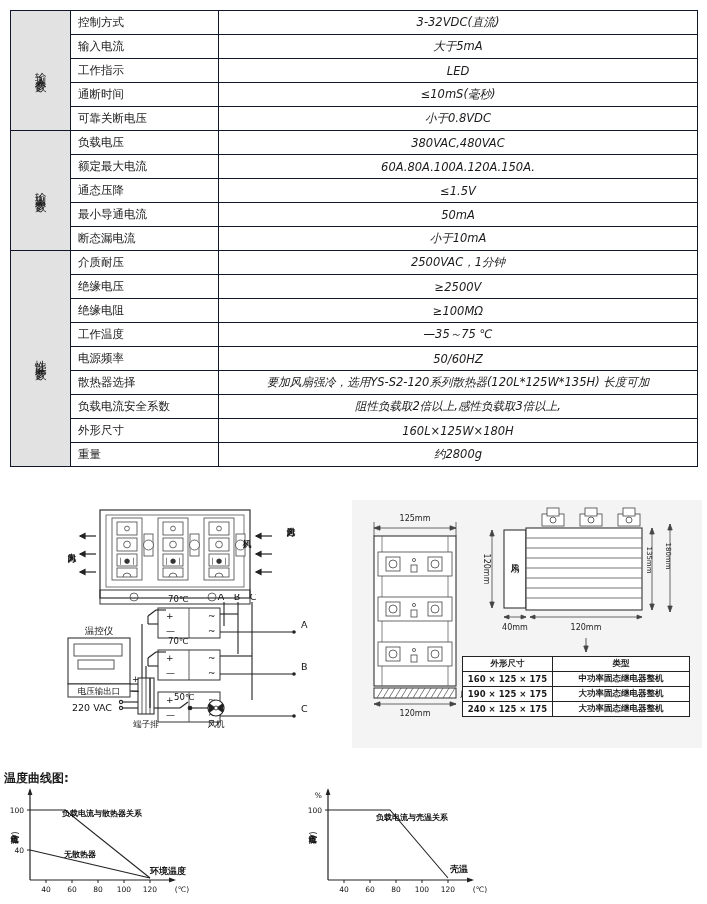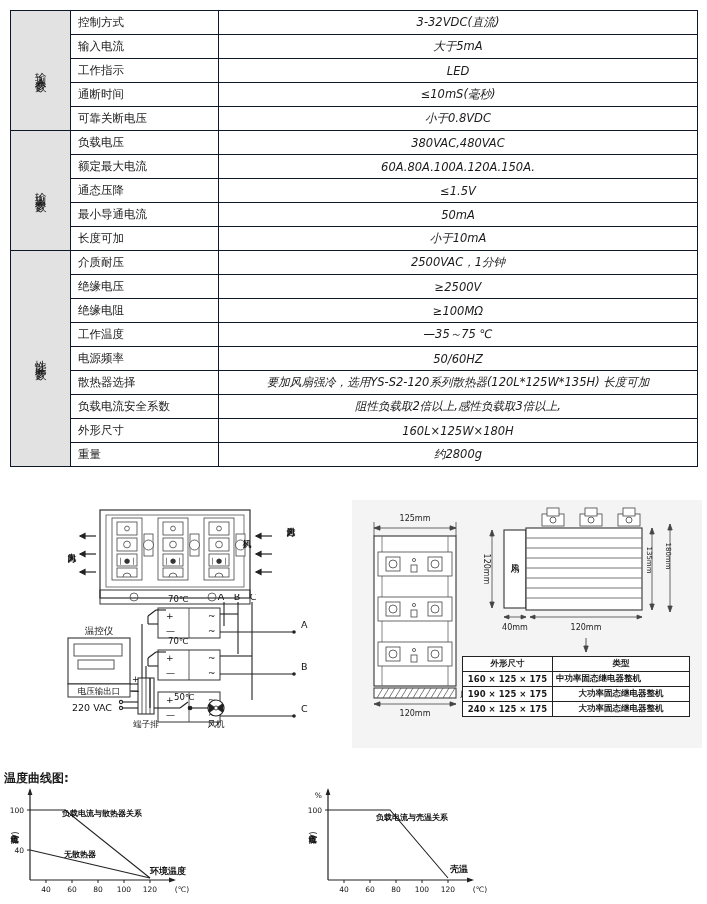--- a/index.html
+++ b/index.html
@@ -108,21 +108,21 @@
         </tr>
         <tr>
           <td class="param-name">通态压降</td>
           <td class="param-value">≤1.5V</td>
         </tr>
         <tr>
           <td class="param-name">最小导通电流</td>
           <td class="param-value">50mA</td>
         </tr>
         <tr>
-          <td class="param-name">长度可加</td>
+          <td class="param-name">断态漏电流</td>
           <td class="param-value">小于10mA</td>
         </tr>
         <tr>
           <td class="cat" rowspan="9"><span class="cat-inner">性能参数</span></td>
           <td class="param-name">介质耐压</td>
           <td class="param-value">2500VAC，1分钟</td>
         </tr>
         <tr>
           <td class="param-name">绝缘电压</td>
           <td class="param-value">≥2500V</td>
@@ -506,21 +506,21 @@
         <foreignObject x="110" y="156" width="240" height="88">
           <div xmlns="http://www.w3.org/1999/xhtml" style="font-family:'DejaVu Sans','Liberation Sans',sans-serif;">
             <table id="model-table-el" style="border-collapse:collapse; width:228px; background:#fff; font-size:8.5px; font-weight:bold;">
               <tbody>
                   <tr>
                     <td style="border: 1px solid rgb(34, 34, 34); text-align: center; padding: 1px 3px;">外形尺寸</td>
                     <td style="border: 1px solid rgb(34, 34, 34); text-align: center; padding: 1px 6px;">类型</td>
                   </tr>
                   <tr>
                     <td style="border: 1px solid rgb(34, 34, 34); text-align: center; padding: 1px 3px; width: 90px;">160 × 125 × 175</td>
-                    <td style="border: 1px solid rgb(34, 34, 34); text-align: left; padding: 1px 3px;">中功率固态继电器整机</td>
+                    <td style="border: 1px solid rgb(34, 34, 34); text-align: center; padding: 1px 3px;">中功率固态继电器整机</td>
                   </tr>
                   <tr>
                     <td style="border: 1px solid rgb(34, 34, 34); text-align: center; padding: 1px 3px; width: 90px;">190 × 125 × 175</td>
                     <td style="border: 1px solid rgb(34, 34, 34); text-align: center; padding: 1px 3px;">大功率固态继电器整机</td>
                   </tr>
                   <tr>
                     <td style="border: 1px solid rgb(34, 34, 34); text-align: center; padding: 1px 3px; width: 90px; margin-top: 20px;">240 × 125 × 175</td>
                     <td style="border: 1px solid rgb(34, 34, 34); text-align: center; padding: 1px 3px;">大功率固态继电器整机</td>
                   </tr>
                 </tbody>

